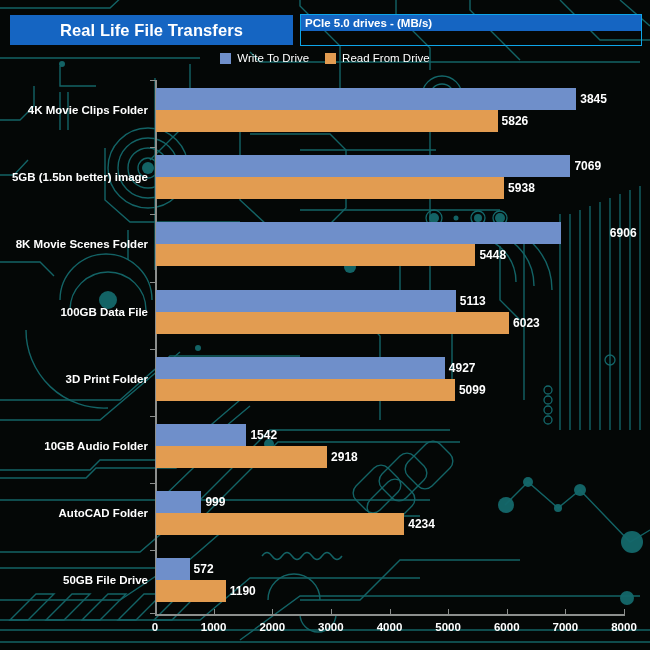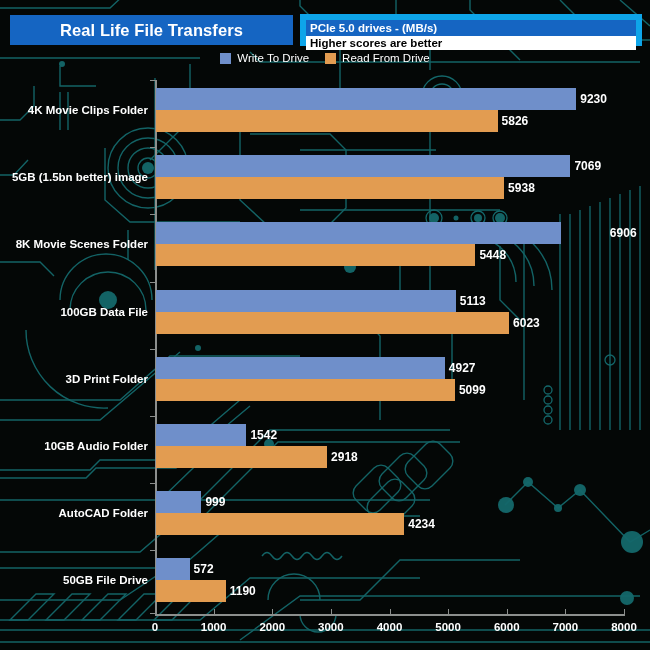--- a/index.html
+++ b/index.html
@@ -33,21 +33,21 @@
     color: #ffffff;
     font-size: 16.5px;
     font-weight: bold;
     letter-spacing: .1px;
     white-space: nowrap;
   }
   .subheader {
     position: absolute;
     left: 300px; top: 14px;
     width: 342px; height: 32px;
-    border: 6px solid #0ea5e9;
+    border: 1px solid #0ea5e9;
   }
   .subheader .sh-top {
     height: 16px;
     background: #1565c2;
     color: #ffffff;
     font-size: 11.5px;
     font-weight: bold;
     padding-left: 4px;
     line-height: 16px;
     white-space: nowrap;
@@ -259,21 +259,20 @@
       <circle cx="610" cy="360" r="5"></circle>
     </g>
   </svg>
 
   <div class="title-bar">
     <span class="title-text">Real Life File Transfers</span>
   </div>
 
   <div class="subheader">
     <div class="sh-top">PCIe 5.0 drives - (MB/s)</div>
-    <div class="sh-bottom">Higher scores are better</div>
   </div>
 
   <div class="legend">
     <div class="legend-item">
       <span class="legend-swatch" style="background:#6f8fca"></span>
       <span class="legend-label">Write To  Drive</span>
     </div>
     <div class="legend-item">
       <span class="legend-swatch" style="background:#e29c51"></span>
       <span class="legend-label">Read From  Drive</span>
@@ -297,21 +296,21 @@
       <div class="xtick-label" style="left: 448.125px; top: 621px;">5000</div>
       <div class="tick" style="left: 506.75px; top: 609px;"></div>
       <div class="xtick-label" style="left: 506.75px; top: 621px;">6000</div>
       <div class="tick" style="left: 565.375px; top: 609px;"></div>
       <div class="xtick-label" style="left: 565.375px; top: 621px;">7000</div>
       <div class="tick" style="left: 624px; top: 609px;"></div>
       <div class="xtick-label" style="left: 624px; top: 621px;">8000</div>
       <div class="ytick" style="left: 150px; top: 80px;"></div>
       <div class="cat-label" style="top: 110px;">4K Movie Clips Folder</div>
       <div class="bar write" style="left: 156px; top: 88px; width: 420.224px; background: rgb(111, 143, 202);"></div>
-      <div class="bar-value" style="left: 580.224px; top: 99px;">9230</div>
+      <div class="bar-value" style="left: 580.224px; top: 99px;">3845</div>
       <div class="bar read" style="left: 156px; top: 110px; width: 341.549px; background: rgb(226, 156, 81);"></div>
       <div class="bar-value" style="left: 501.549px; top: 121px;">5826</div>
       <div class="ytick" style="left: 150px; top: 147px;"></div>
       <div class="cat-label" style="top: 177.2px;">5GB (1.5bn better) image</div>
       <div class="bar write" style="left: 156px; top: 155.2px; width: 414.42px; background: rgb(111, 143, 202);"></div>
       <div class="bar-value" style="left: 574.42px; top: 166.2px;">7069</div>
       <div class="bar read" style="left: 156px; top: 177.2px; width: 348.115px; background: rgb(226, 156, 81);"></div>
       <div class="bar-value" style="left: 508.115px; top: 188.2px;">5938</div>
       <div class="ytick" style="left: 150px; top: 214px;"></div>
       <div class="cat-label" style="top: 244.4px;">8K Movie Scenes Folder</div>

